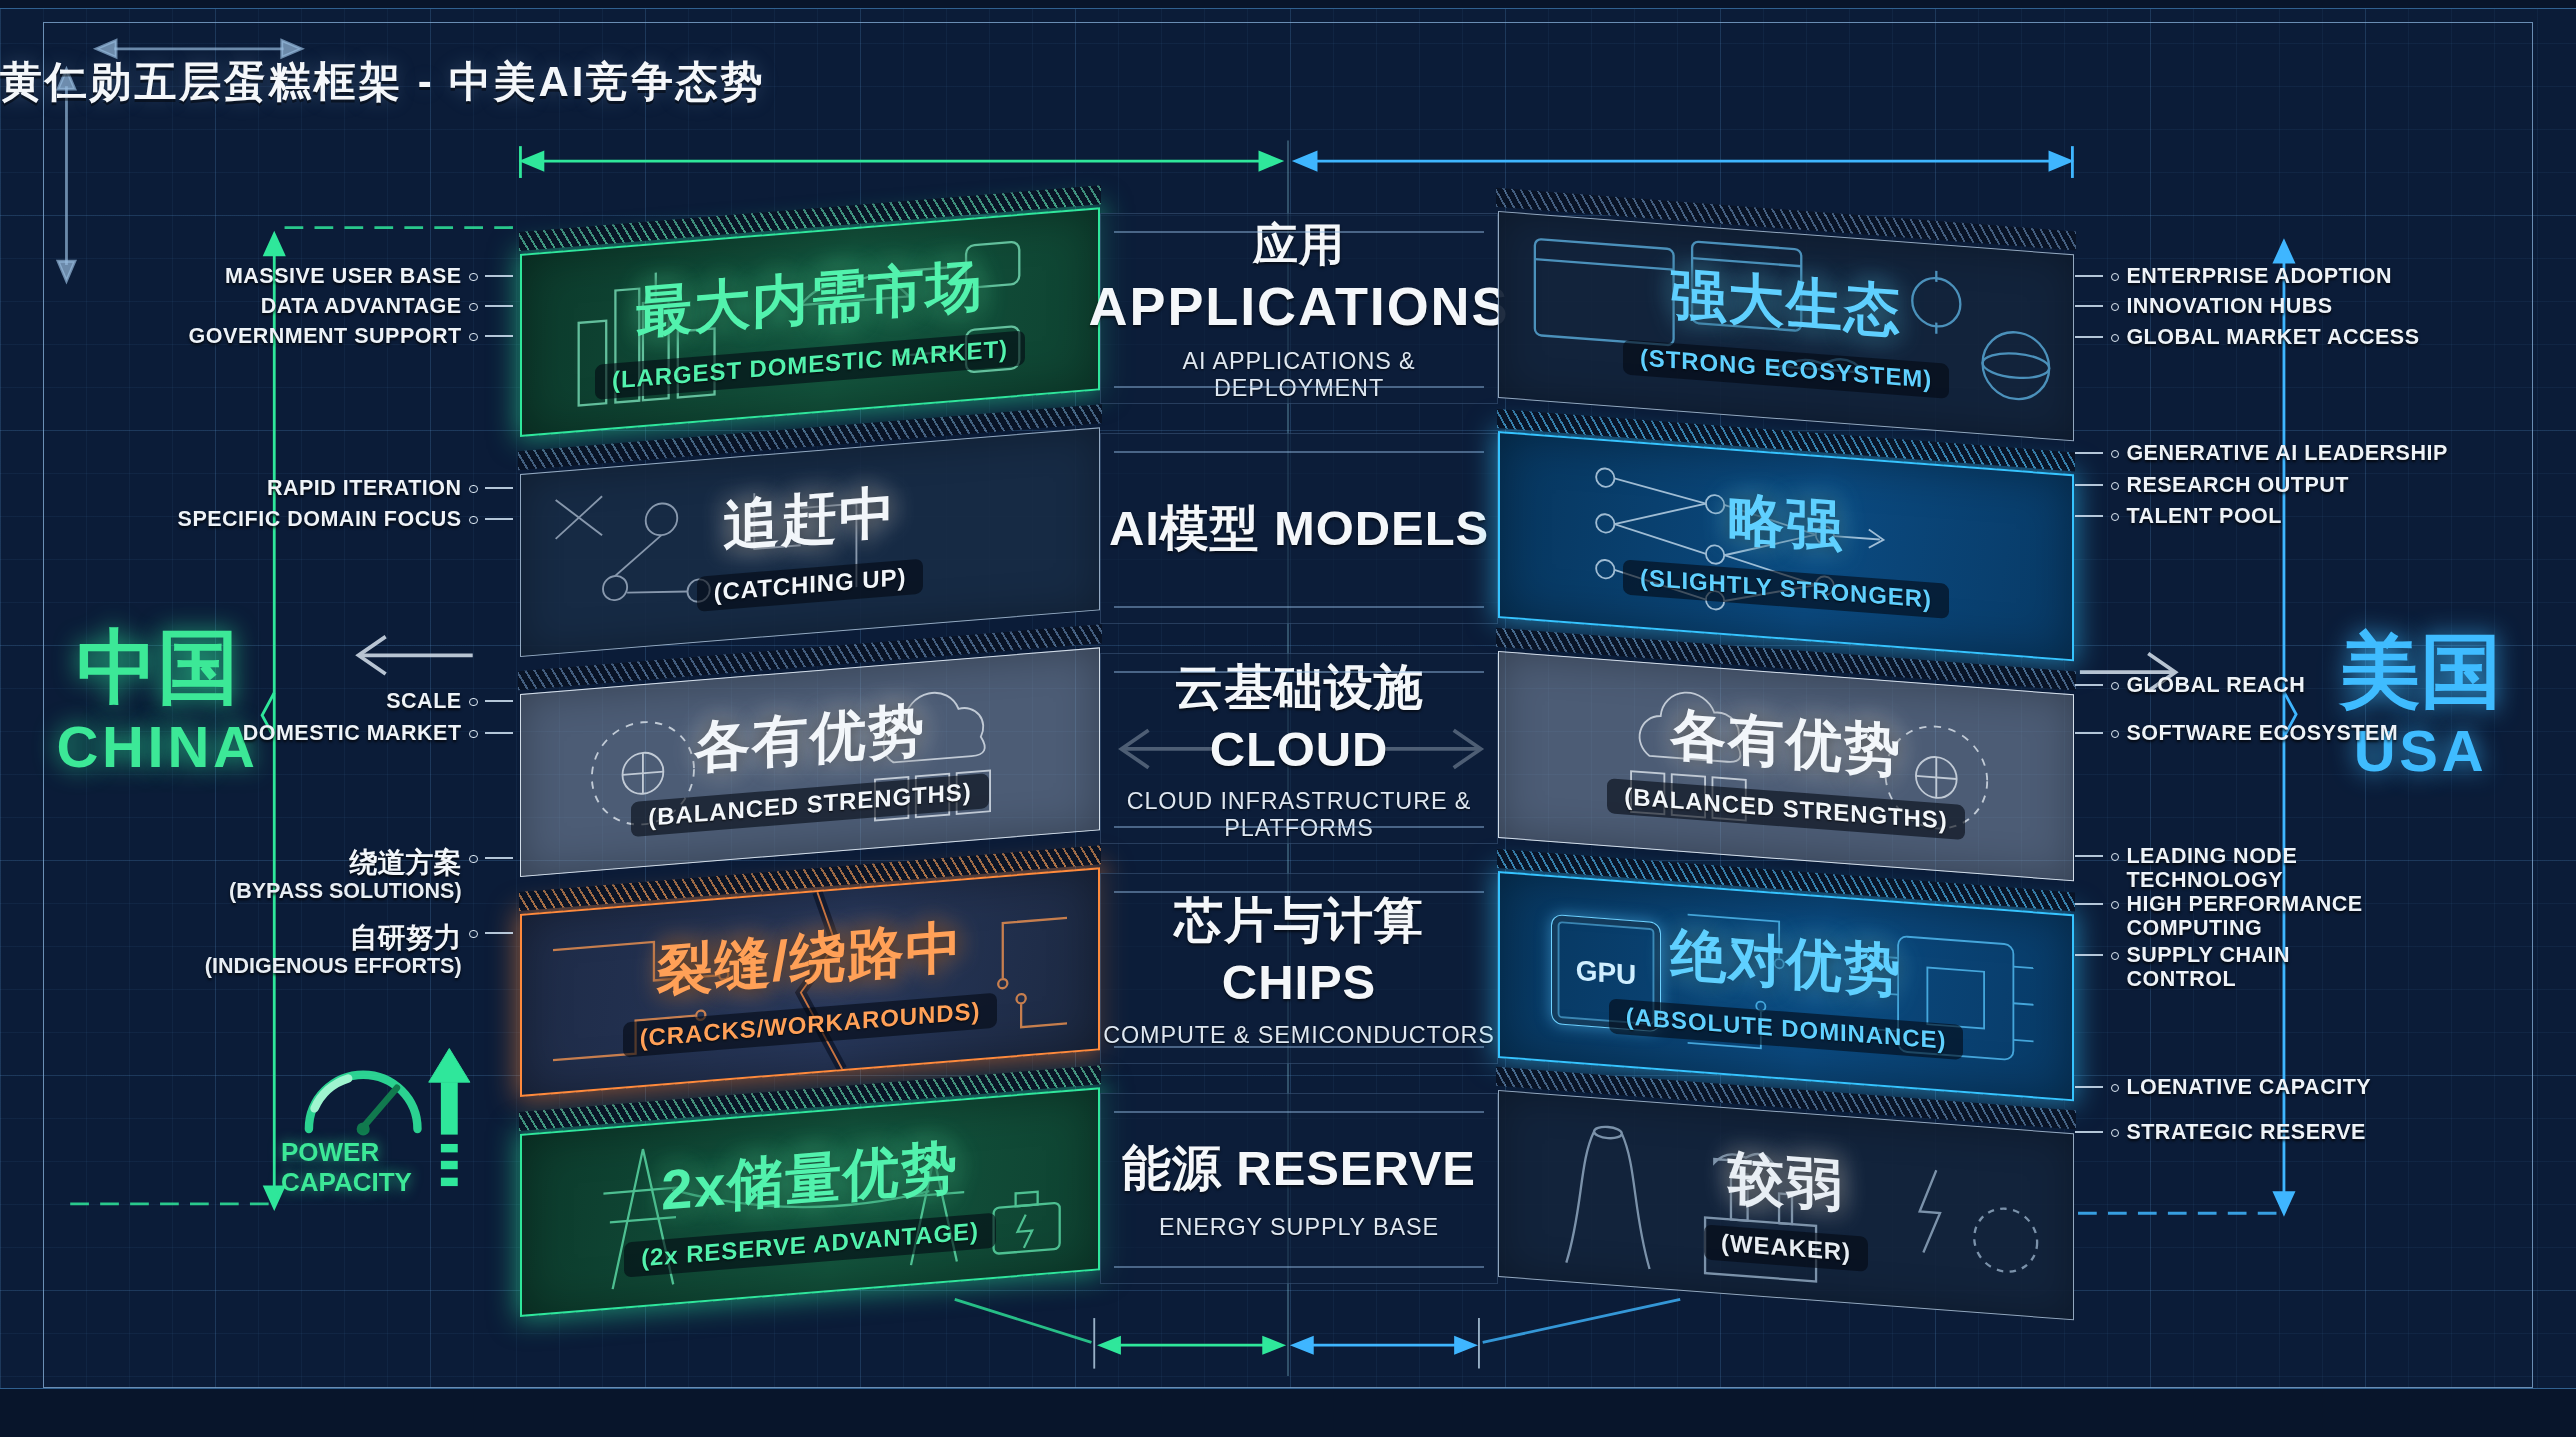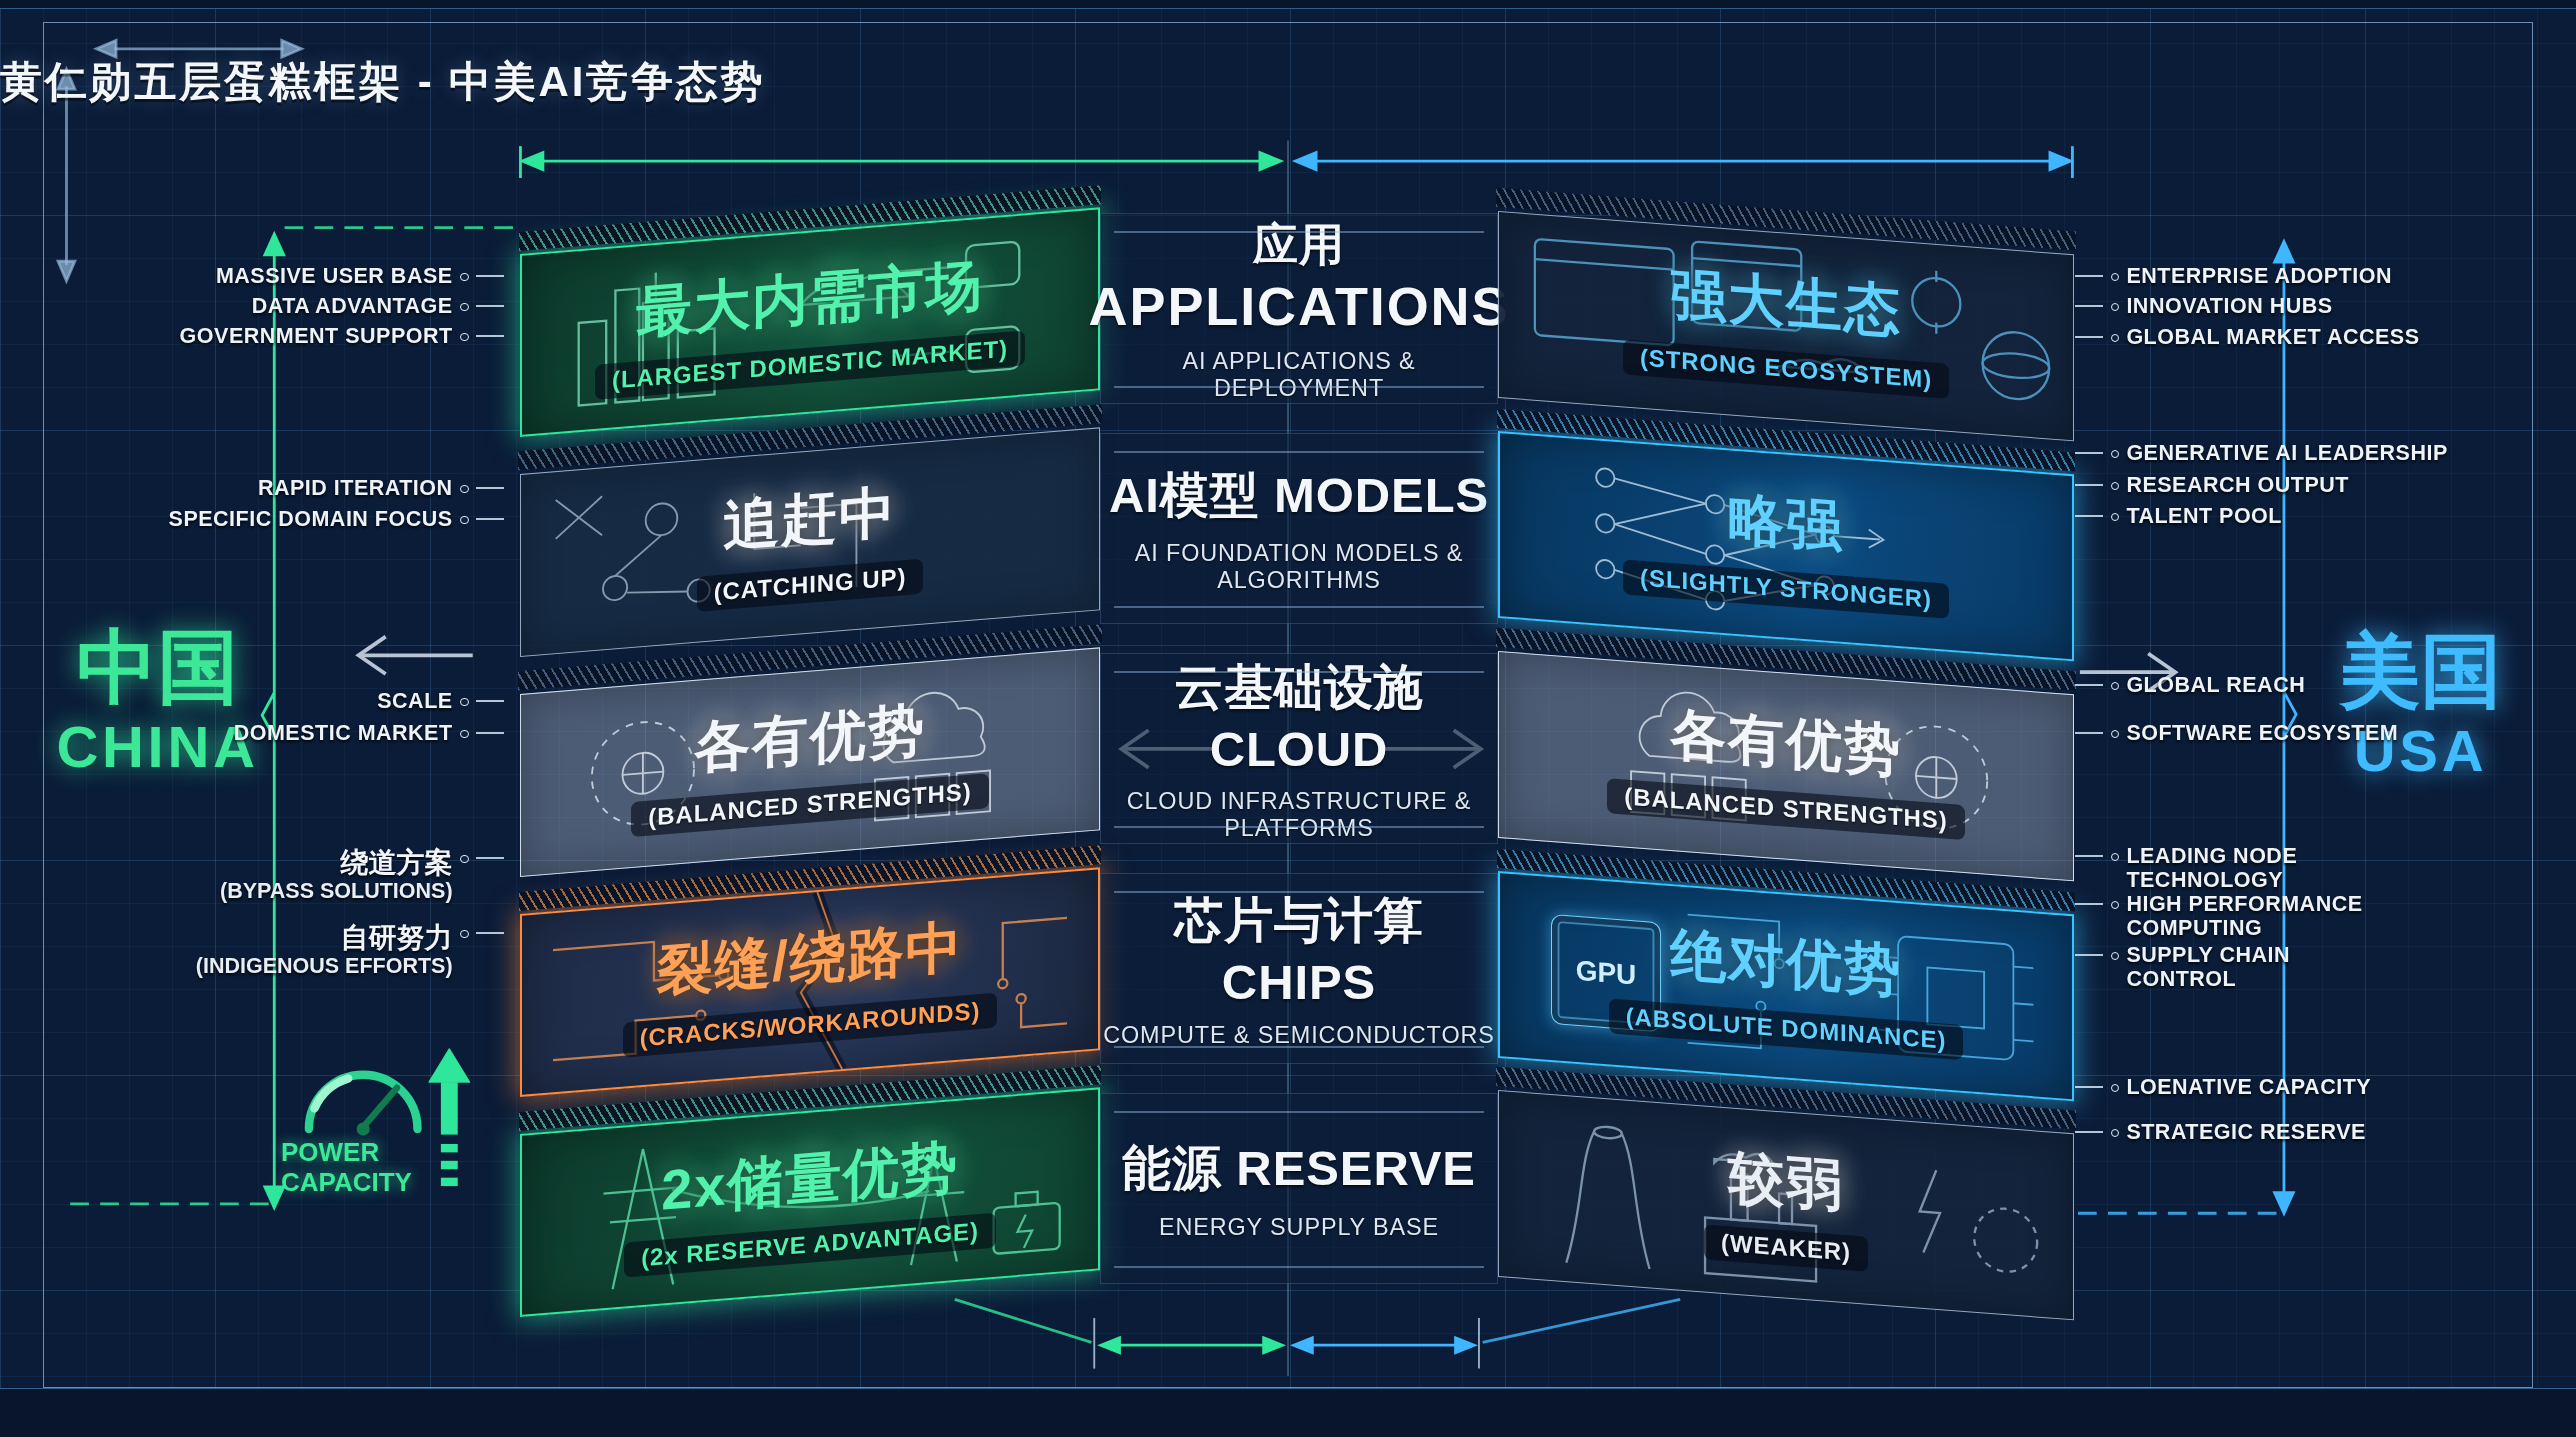--- a/index.html
+++ b/index.html
@@ -75,21 +75,21 @@
     box-shadow:0 0 15px rgba(90,200,255,.5), inset 0 0 0 5.6px rgba(10,40,70,.8), inset 0 0 0 7.5px rgba(110,210,255,.5);
     display:flex;align-items:center;justify-content:center;font-size:28px;font-weight:700;color:#cfeeff;z-index:2;}
 
   
   .note-row{position:absolute;display:flex;align-items:flex-start;}
   .n-text{font-size:21.5px;font-weight:700;letter-spacing:0.5px;color:#eef3f8;text-shadow:0 1.9px 2.8px rgba(0,0,0,.8);line-height:1.1;}
   .n-zh{font-size:28px;font-weight:700;color:#f2f6fa;text-shadow:0 1.9px 2.8px rgba(0,0,0,.8);line-height:1.15;}
   .n-sub{font-size:21.5px;font-weight:700;color:#e8eef4;text-shadow:0 1.9px 2.8px rgba(0,0,0,.8);line-height:1.2;}
   .dot{width:8.4px;height:8.4px;border:1.9px solid #dfeaf4;border-radius:50%;background:rgba(20,40,70,.4);flex:0 0 auto;margin:7.5px 7.5px 0 7.5px;}
   .tickline{width:28px;height:1.9px;background:rgba(210,228,244,.85);flex:0 0 auto;margin-top:10.3px;}
-  .notes-left .note-row{right:13px;justify-content:flex-end;text-align:right;}
+  .notes-left .note-row{right:4px;justify-content:flex-end;text-align:right;}
   .notes-left{position:absolute;left:43px;width:474px;top:0;height:1438px;}
   .notes-right{position:absolute;left:2075px;width:468px;top:0;height:1438px;}
   .col{display:flex;flex-direction:column;}
 
   .power-label{position:absolute;left:281px;top:1138px;width:168px;text-align:left;
     color:#3ce897;font-size:26px;font-weight:700;line-height:1.15;text-shadow:0 0 13px rgba(46,231,155,.7);}
 </style>
 </head>
 <body>
 
@@ -245,21 +245,20 @@
         <polyline points="300,60 360,60 360,150"></polyline>
     </svg>
     <div class="st">
       <div class="st-zh t-white">追赶中</div>
       <div class="st-en t-white">(CATCHING UP)</div>
     </div>
   </div>
   <div class="panel p2">
     <div class="rule t"></div>
     <div class="c-line1">AI模型 MODELS</div>
-    <div class="c-sub">AI FOUNDATION MODELS &amp; ALGORITHMS</div>
     <div class="rule b"></div>
   </div>
   <div class="slab us us2 glow f-blue">
     <svg class="doodle" viewBox="0 0 615 200" stroke="#d2e6f6" fill="none" stroke-width="2">
       <circle cx="110" cy="40" r="10"></circle>
         <circle cx="110" cy="90" r="10"></circle>
         <circle cx="110" cy="140" r="10"></circle>
       <circle cx="230" cy="60" r="10"></circle>
         <circle cx="230" cy="115" r="10"></circle>
         <circle cx="230" cy="165" r="10"></circle>

